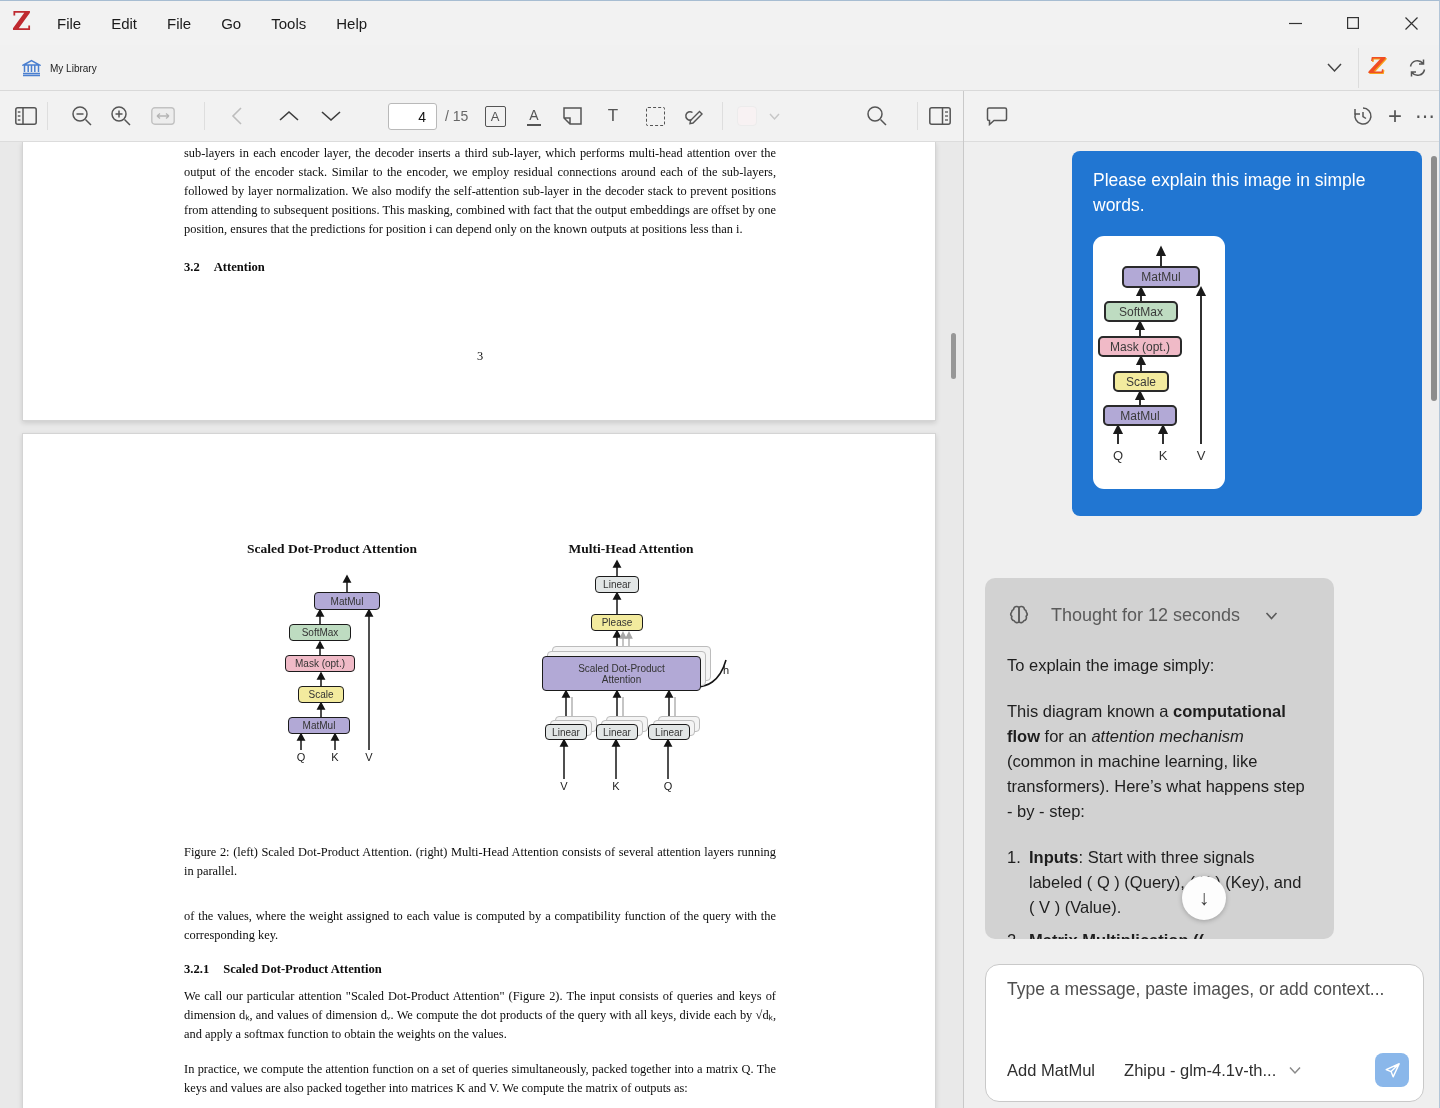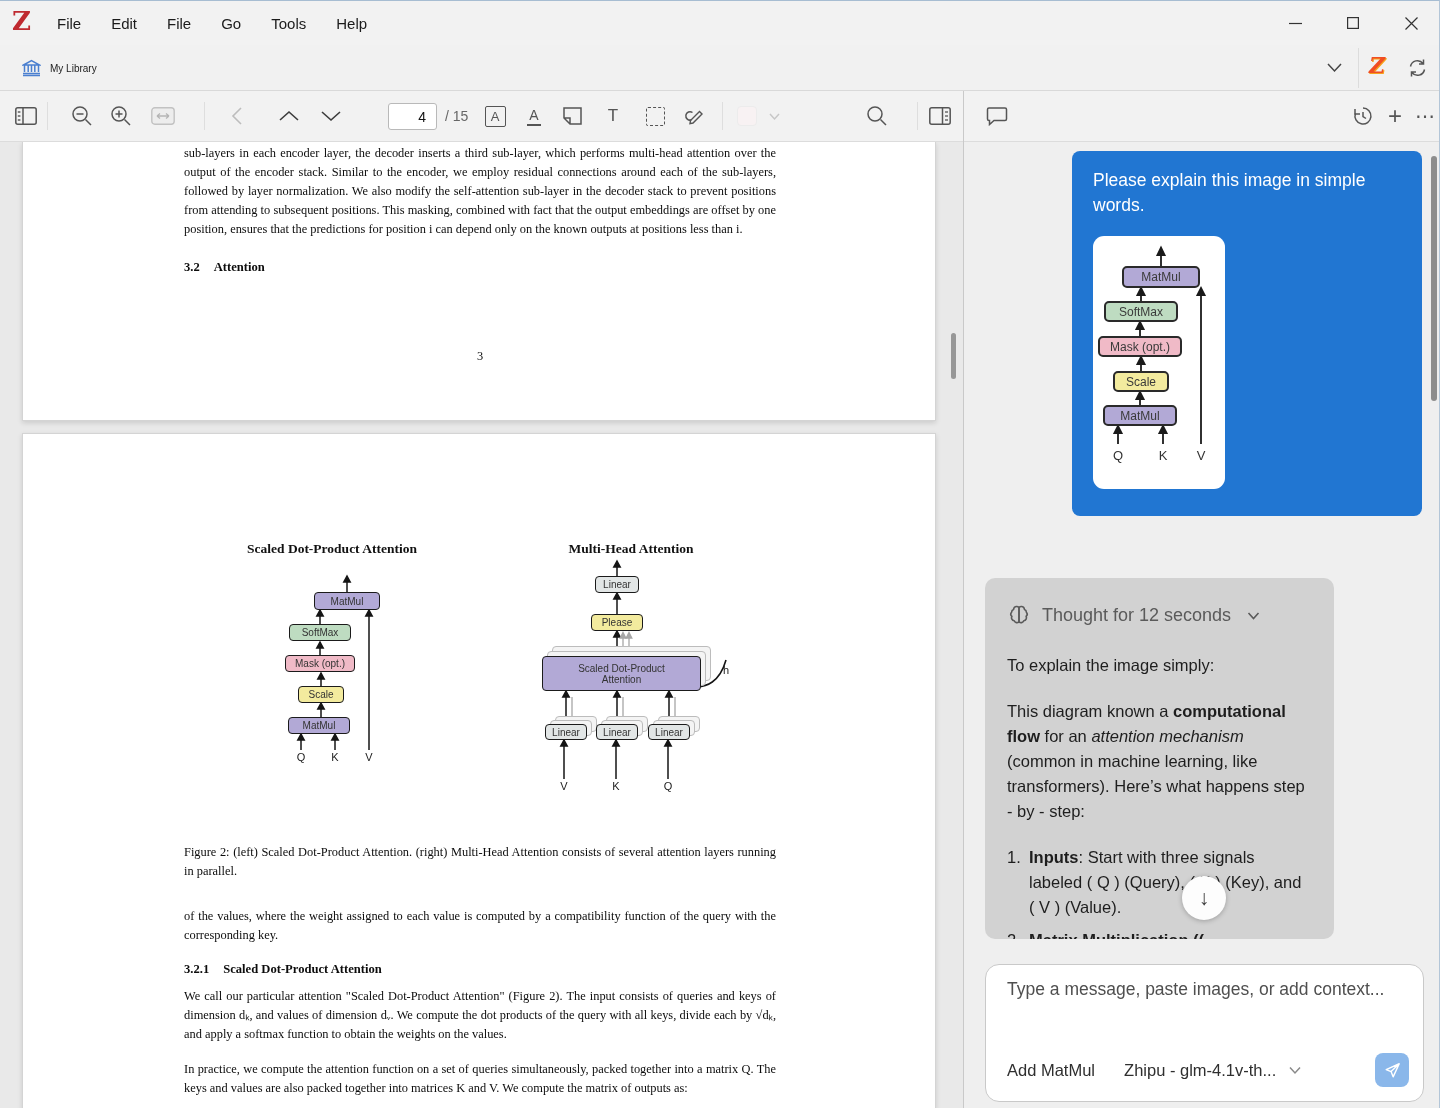--- a/index.html
+++ b/index.html
@@ -69,21 +69,21 @@
   .chat { left:964px; top:141px; width:476px; height:967px; background:#efefef; }
   .user-msg { position:absolute; left:108px; top:9px; width:350px; height:365px; background:var(--accent-blue); border-radius:8px; padding:17px 21px; }
   .user-msg .txt { color:#ffffff; font-size:17.5px; line-height:25px; }
   .img-card { position:absolute; left:21px; top:85px; width:132px; height:253px; background:#ffffff; border-radius:11px; }
   .mb { position:absolute; border:2px solid #2a2a2a; border-radius:5px; display:flex; align-items:center; justify-content:center;
         font-size:12px; color:#3a3a3a; background:#fff; }
   .mlabel { position:absolute; width:20px; text-align:center; font-size:13px; color:#333; }
 
   .assistant-card { position:absolute; left:21px; top:436px; width:349px; height:361px; background:var(--assistant-card);
                     border-radius:10px; padding:25px 24px 0 22px; overflow:hidden; }
-  .thought-row { display:flex; align-items:center; gap:11px; color:#5a5a5a; }
+  .thought-row { display:flex; align-items:center; gap:20px; color:#5a5a5a; }
   .thought-row .t { font-size:18px; }
   .acard-body { margin-top:26px; font-size:16.5px; line-height:25px; color:#1e1e1e; }
   .acard-body p { margin-bottom:21px; }
   .li { position:relative; padding-left:22px; margin-bottom:8px; }
   .li .num { position:absolute; left:0; }
 
   .scroll-down-btn { position:absolute; left:218px; top:734px; width:44px; height:44px; border-radius:50%; background:#fdfdfd;
                      box-shadow:0 1px 5px rgba(0,0,0,0.25); display:flex; align-items:center; justify-content:center; }
   .scroll-down-btn span { font-size:21px; color:#3c3c3c; }
 

